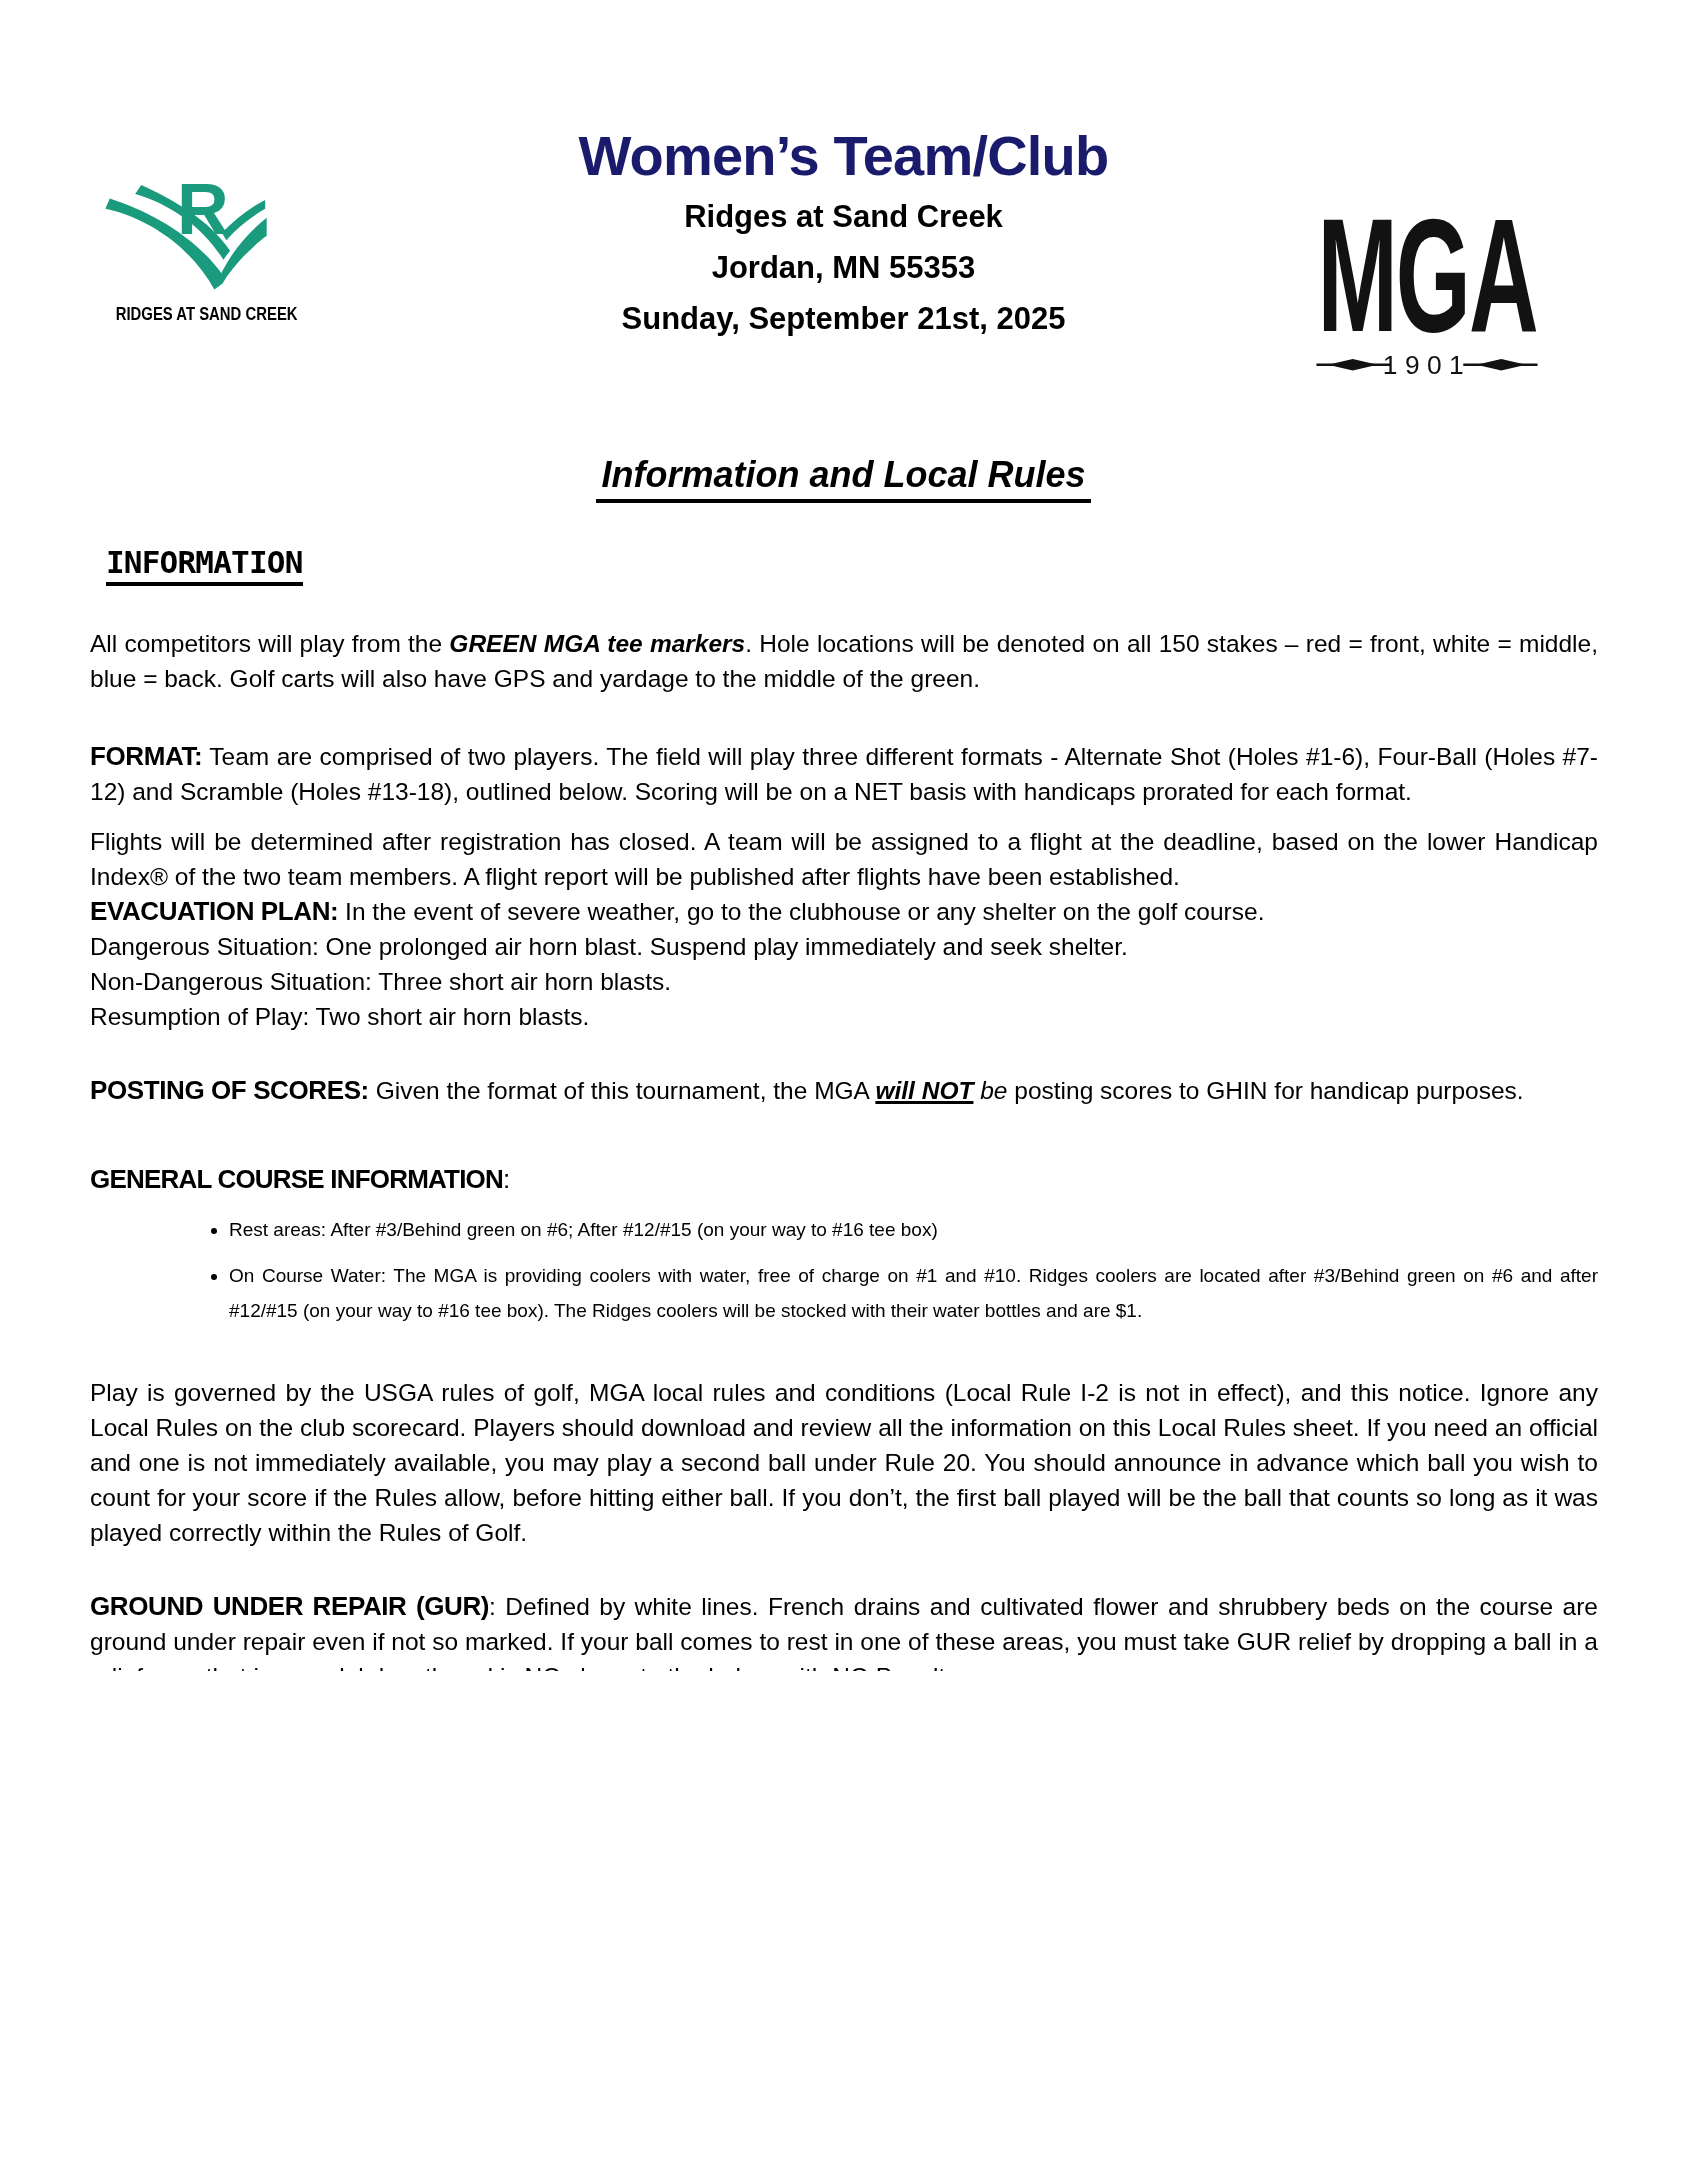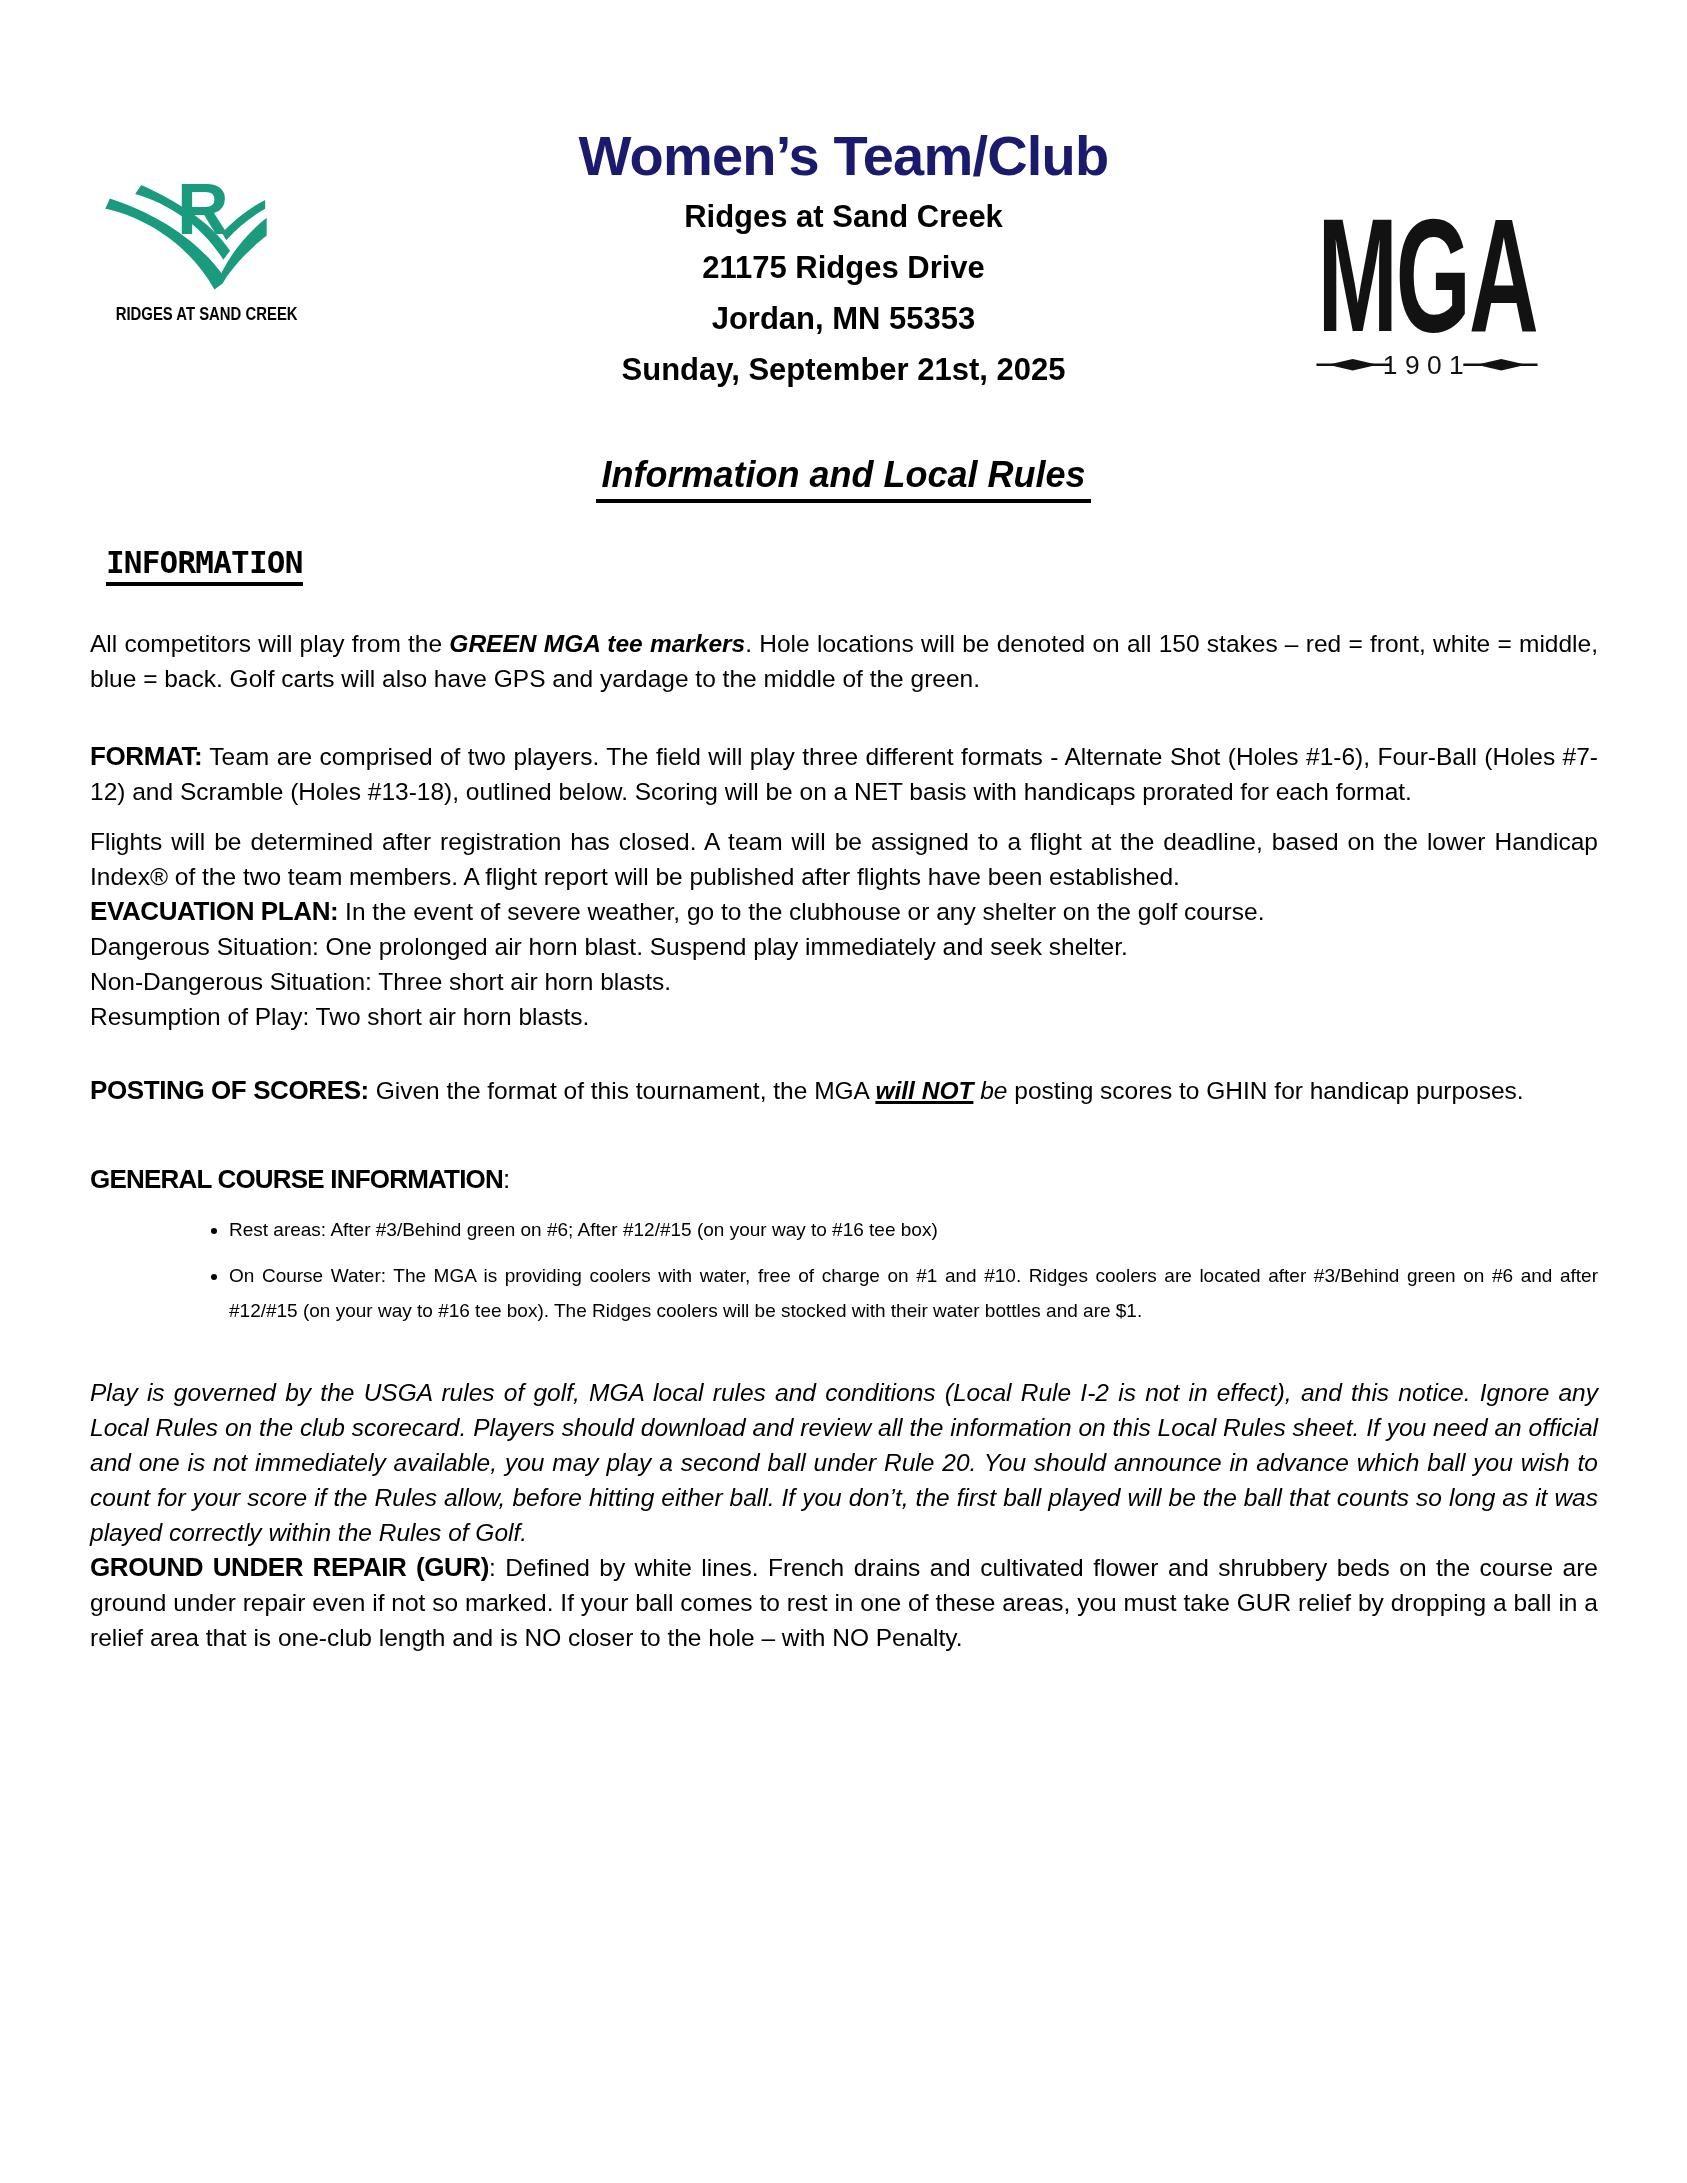--- a/index.html
+++ b/index.html
@@ -37,21 +37,21 @@
   .mb-intro{margin-bottom:43px;}
   .mb-format{margin-bottom:15px;}
   .mb-flights{margin-bottom:0;}
   .mb-tie{margin-bottom:37px;}
   .mb-evac{margin-bottom:39px;}
   .mb-posting{margin-bottom:54px;}
   .gci-heading{margin:0 0 15px 0;font-size:26px;line-height:35px;}
   .gci-heading b{letter-spacing:-0.8px;}
   .bullet-list{margin:0 0 47px 0;padding-left:139px;}
   .bullet-list li{font-size:19px;line-height:35px;text-align:justify;margin-bottom:11.8px;}
-  .mb-play{font-style:italic;}
+  .mb-play{margin-bottom:39px;}
 </style>
 </head>
 <body>
 
 <div class="page">
 
   <div class="doc-title">Women’s Team/Club</div>
 
   <div class="ridges-logo">
     <svg width="186" height="127" viewBox="0 0 220 170">
@@ -59,21 +59,20 @@
       <path fill="#1b9b7d" d="M2,52 C58,64 116,102 148,160 L161,143 C124,90 64,56 8,38 Z"></path>
       <path fill="#1b9b7d" d="M42,32 C90,46 132,76 160,120 L169,108 C142,68 98,42 50,20 Z"></path>
       <path fill="#1b9b7d" d="M148,160 C163,118 190,86 218,64 L218,88 C196,104 170,132 159,152 Z"></path>
       <path fill="#1b9b7d" d="M164,94 C180,76 198,62 216,52 L216,40 C196,50 176,66 158,84 Z"></path>
     </svg>
     <div class="ridges-caption">RIDGES AT SAND CREEK</div>
   </div>
 
   <div class="address-block">
     <div>Ridges at Sand Creek</div>
-    <div>21175 Ridges Drive</div>
     <div>Jordan, MN 55353</div>
     <div>Sunday, September 21st, 2025</div>
   </div>
 
   <div class="mga-logo">
     <svg width="236" height="198" viewBox="0 0 280 240">
       <g transform="translate(140,0) scale(0.60,1)">
         <text x="0" y="160" text-anchor="middle" font-family="Liberation Sans, sans-serif" font-weight="700" font-size="195" letter-spacing="-4" fill="#121212">MGA</text>
       </g>
       <path d="M6,201 H96" stroke="#121212" stroke-width="3" fill="none"></path>

